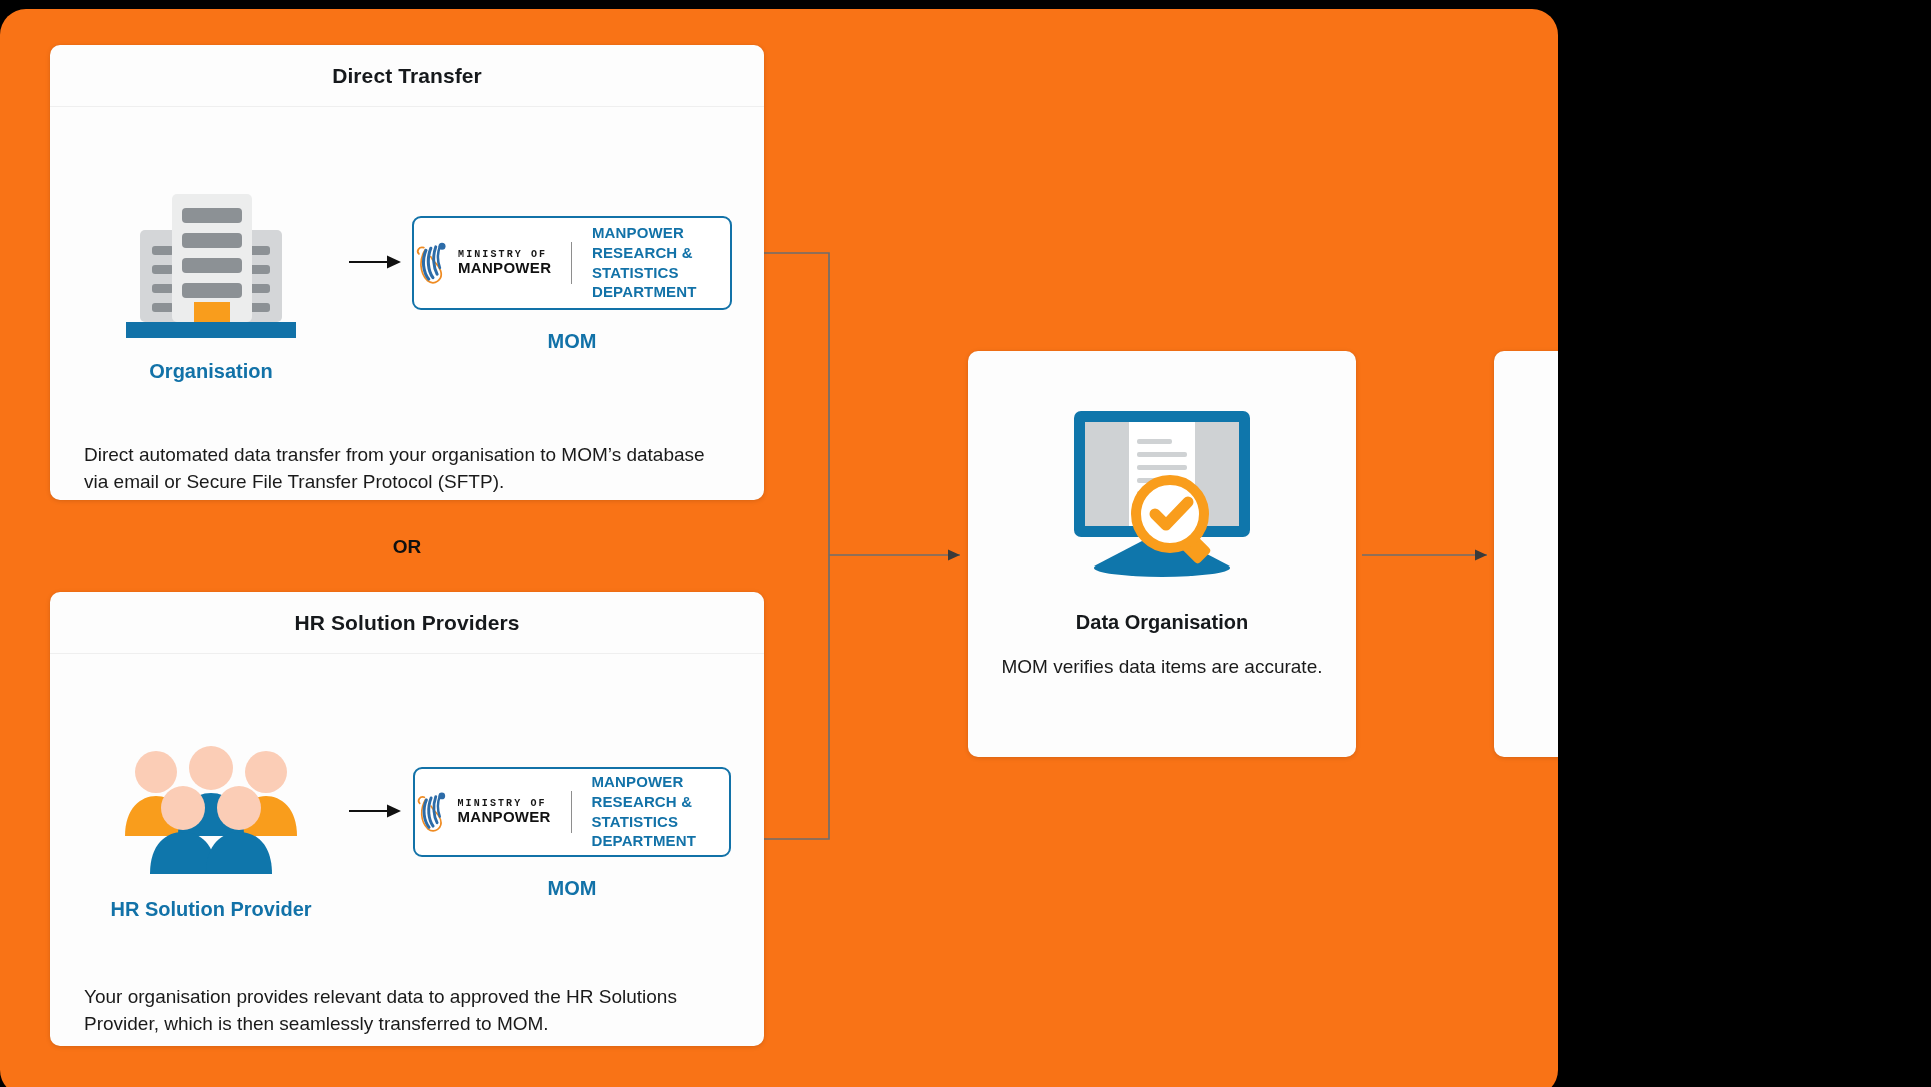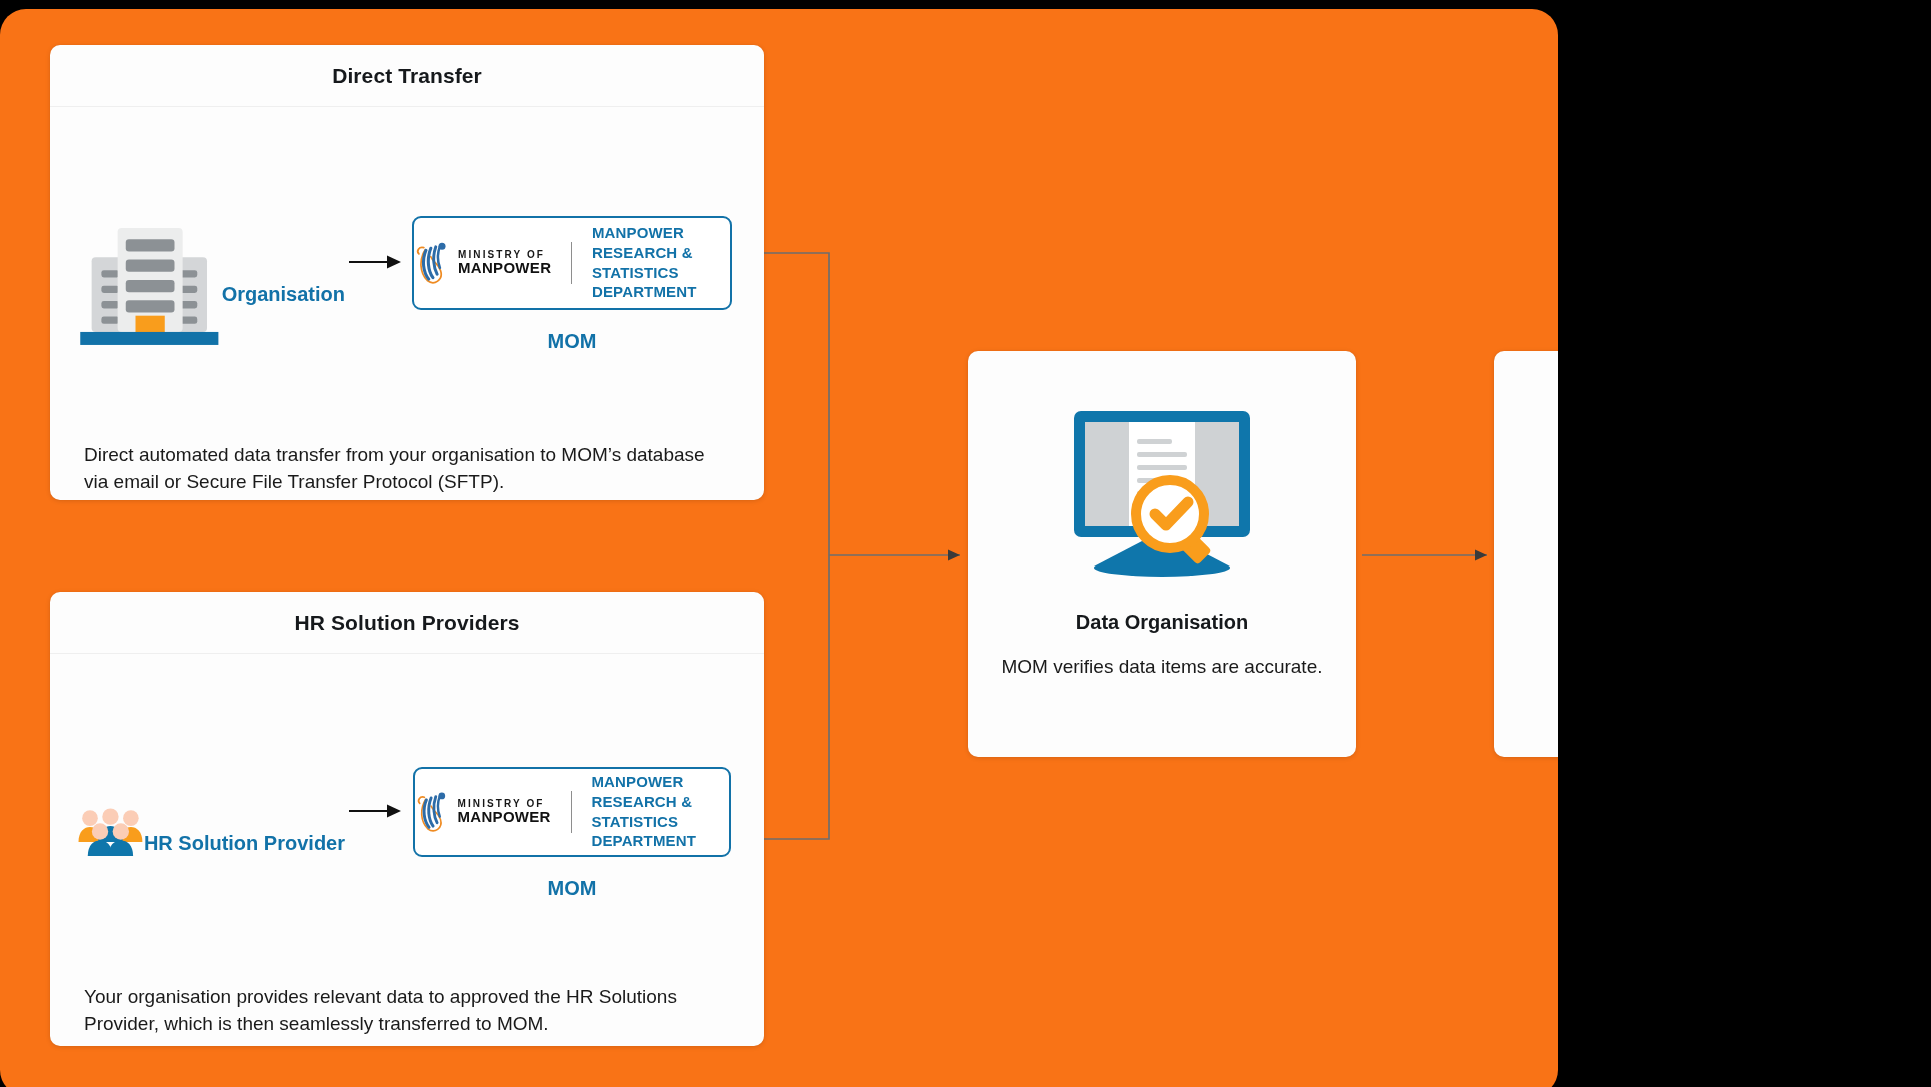--- a/index.html
+++ b/index.html
@@ -49,21 +49,21 @@
     position: absolute;
     left: 0; right: 0;
     display: flex;
     align-items: center;
     justify-content: center;
   }
 
   .icon-col {
     width: 268px;
     display: flex;
-    flex-direction: row;
+    flex-direction: column;
     align-items: center;
   }
   .logo-col {
     width: 330px;
     display: flex;
     flex-direction: column;
     align-items: center;
   }
   .node-label {
     font-size: 20px;
@@ -87,21 +87,21 @@
     justify-content: center;
     gap: 0px;
   }
   .mom-box.small { width: 318px; height: 90px; }
 
   .mom-inner { display: flex; align-items: center; gap: 9px; }
   .mom-text-a {
     display: flex; flex-direction: column; align-items: flex-start; line-height: 1.02;
   }
   .mom-ministry {
-    font-size: 10px; letter-spacing: 2.1px; color: #171717; font-weight: bold;
+    font-size: 10px; letter-spacing: 2.1px; color: #171717; font-weight: bold; font-family: Liberation Mono, monospace;
   }
   .mom-manpower {
     font-size: 15px; letter-spacing: 0.3px; color: #111111; font-weight: bold;
   }
   .mom-divider { width: 1px; height: 42px; background: #8e8e8e; margin: 0 11px; }
   .mom-dept {
     font-size: 15px; line-height: 1.32; color: #1272a8; font-weight: bold;
     letter-spacing: 0.15px; white-space: pre-line;
   }
 
@@ -223,20 +223,21 @@
             </div>
           </div>
           <div class="node-label">MOM</div>
         </div>
       </div>
 
       <div class="card-desc" style="top: 335px;">Direct automated data transfer from your organisation to MOM’s database via email or Secure File Transfer Protocol (SFTP).</div>
     </div>
   </div>
 
+  <div id="or-label">OR</div>
 
   <div class="card" id="card-hr">
     <div class="card-header">
       <div class="card-title">HR Solution Providers</div>
     </div>
     <div class="card-body">
 
       <div class="flow-row" style="top: 66px; height: 226px;">
 
         <div class="icon-col">

